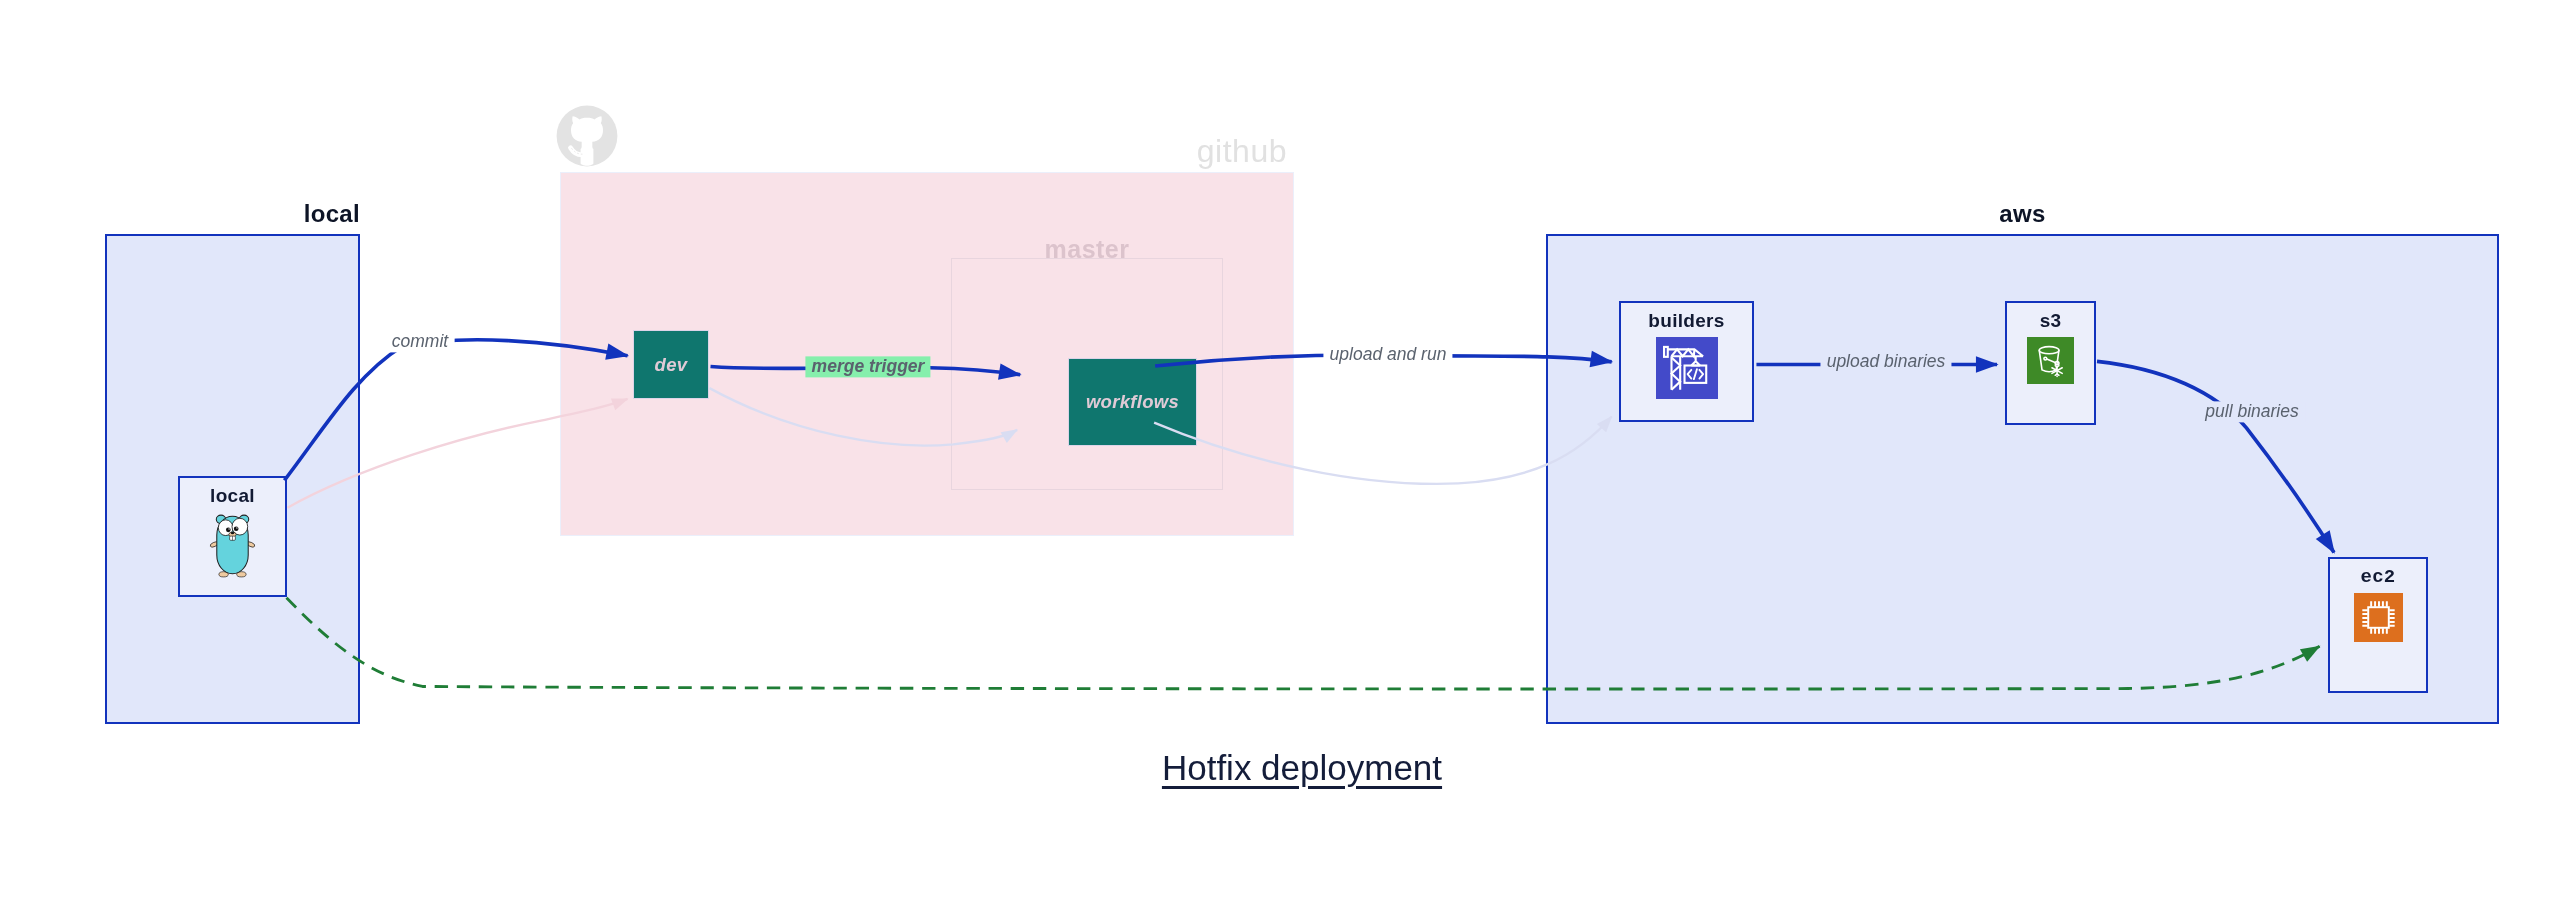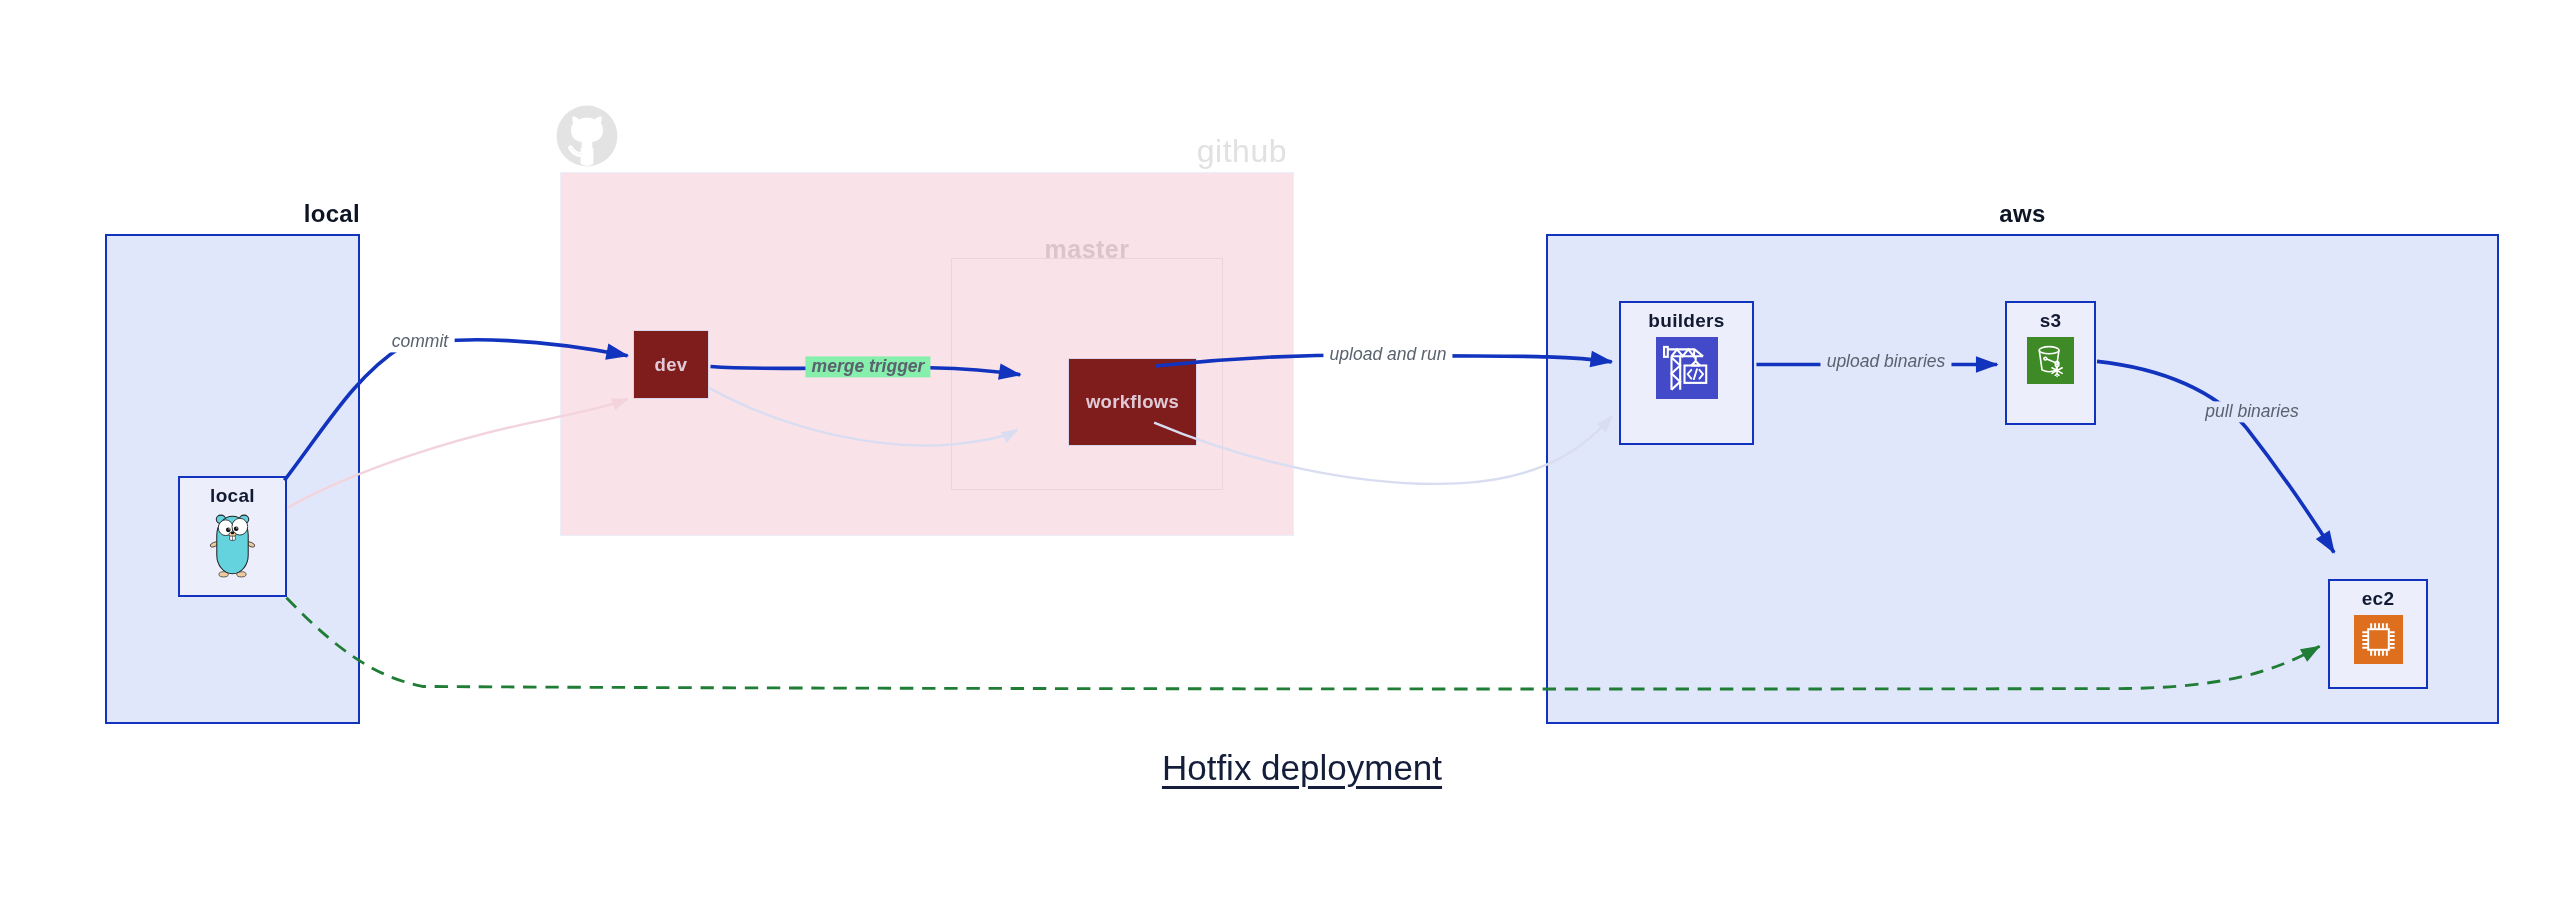--- a/index.html
+++ b/index.html
@@ -37,22 +37,22 @@
     background:#eceffb; border:2.6px solid #1233bd;
     display:flex; flex-direction:column; align-items:center;
   }
   .node-label{
     font-weight:bold; font-size:19px; color:#121a33; margin-top:7.2px;
     letter-spacing:0.3px;
   }
   .node .icon{margin-top:5.2px;}
   .branch-node{
     position:absolute; box-sizing:border-box;
-    background:#7f1d1d; border:1.5px solid #dcd4e8;
-    display:flex; align-items:center; justify-content:center;
+    background:#0f766e; border:1.5px solid #dcd4e8;
+    display:flex; align-items:center; justify-content:center;font-style:italic;
   }
   .branch-label{font-weight:bold; font-size:18.5px; color:#e0cad6; letter-spacing:0.3px;}
   .edge-label{
     position:absolute; transform:translate(-50%,-50%);
     font-style:italic; font-size:17.5px; color:#5a626e;
     white-space:nowrap; padding:1px 6.2px; line-height:1.1;
   }
   .bg-white{background:#ffffff;}
   .bg-pink{background:#86efac;font-weight:bold;}
   .bg-blue{background:#e1e7fa;}
@@ -110,21 +110,21 @@
         <circle cx="43.5" cy="32.5" r="1.3" fill="#fff"></circle>
       <circle cx="57" cy="32" r="4.5" fill="#111"></circle>
         <circle cx="58.5" cy="30.5" r="1.3" fill="#fff"></circle>
       <ellipse cx="50" cy="43" rx="7" ry="4.5" fill="#eecaa0" stroke="#111" stroke-width="1.3"></ellipse>
       <ellipse cx="50" cy="40.5" rx="3.2" ry="2.2" fill="#14100e"></ellipse>
       <rect x="44.5" y="46" width="11" height="8" rx="2" fill="#fff" stroke="#111" stroke-width="1.2"></rect>
       <line x1="50" y1="46" x2="50" y2="54" stroke="#111" stroke-width="1"></line>
     </svg>
   </div>
 
-  <div class="node" style="left:1619px; top:301px; width:135px; height:144px;">
+  <div class="node" style="left:1619px; top:301px; width:135px; height:121px;">
     <div class="node-label">builders</div>
     <svg class="icon" width="62" height="62" viewBox="0 0 100 100">
       <rect width="100" height="100" fill="#434ac9"></rect>
       <g stroke="#fff" stroke-width="3.4" fill="none">
         <rect x="13" y="16" width="6" height="16"></rect>
         <path d="M19,20 H62 L76,31 M25,31 H76"></path>
         <path d="M25,31 L34,20 L43,31 L52,20 L61,31 L62,20"></path>
         <path d="M25,31 V85 M39,31 V85"></path>
         <path d="M25,33 L39,46 L25,59 L39,72 L25,85"></path>
         <path d="M64,31 V39 M64,39 L57,46 M64,39 L71,46 M57,46 H71"></path>
@@ -152,21 +152,21 @@
       <g stroke="#fff" stroke-width="3.2" stroke-linecap="round">
         <path d="M64,59 V84"></path>
         <path d="M53,65.5 L75,77.5"></path>
         <path d="M53,77.5 L75,65.5"></path>
         <path d="M60,61 L64,64 L68,61"></path>
         <path d="M60,81.5 L64,78.5 L68,81.5"></path>
       </g>
     </svg>
   </div>
 
-  <div class="node" style="left:2328px; top:579px; width:100px; height:110px;">
+  <div class="node" style="left:2328px; top:557px; width:100px; height:136px;font-family:Liberation Mono, monospace;">
     <div class="node-label">ec2</div>
     <svg class="icon" width="49" height="49" viewBox="0 0 100 100">
       <rect width="100" height="100" fill="#dd6f1e"></rect>
       <g stroke="#fff" stroke-width="4" fill="none">
         <rect x="29" y="29" width="42" height="42"></rect>
         <path d="M35,17 V28 M43,17 V28 M51,17 V28 M59,17 V28 M67,17 V28"></path>
         <path d="M35,72 V83 M43,72 V83 M51,72 V83 M59,72 V83 M67,72 V83"></path>
         <path d="M17,35 H28 M17,43 H28 M17,51 H28 M17,59 H28 M17,67 H28"></path>
         <path d="M72,35 H83 M72,43 H83 M72,51 H83 M72,59 H83 M72,67 H83"></path>
       </g>

